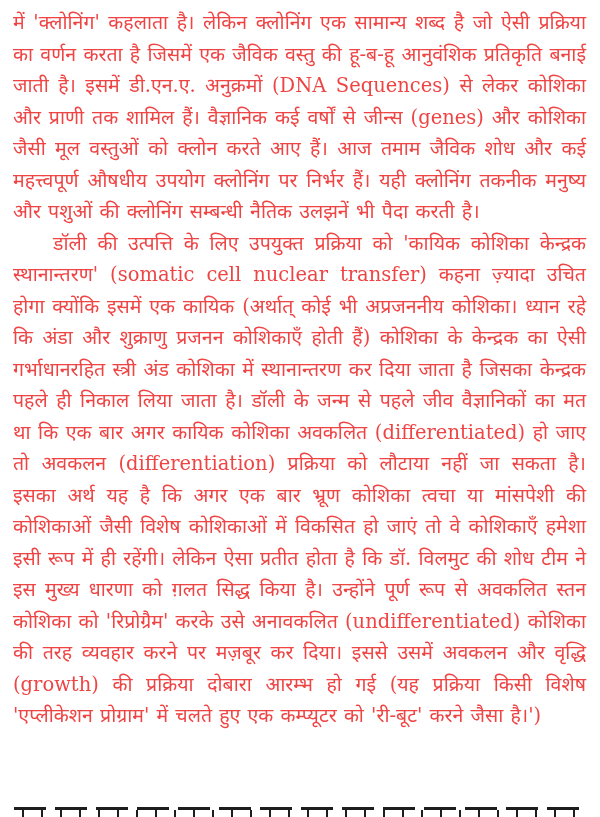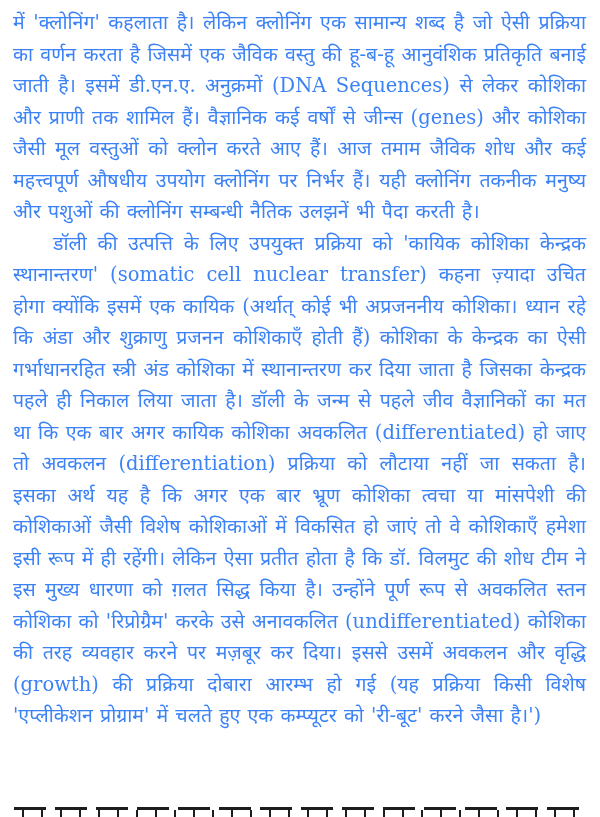--- a/index.html
+++ b/index.html
@@ -13,21 +13,21 @@
     overflow: hidden;
     position: relative;
   }
   .page {
     box-sizing: border-box;
     position: relative;
     width: 600px;
     height: 817px;
     padding: 7px 14px 0 13px;
     background: #ffffff;
-    color: #3b82f6;
+    color: #ef4444;
     font-family: "DejaVu Serif", "Liberation Serif", serif;
     font-size: 19.5px;
     line-height: 31.5px;
     text-align: justify;
     overflow: hidden;
   }
   .page p {
     margin: 0;
     word-spacing: 1px;
   }

